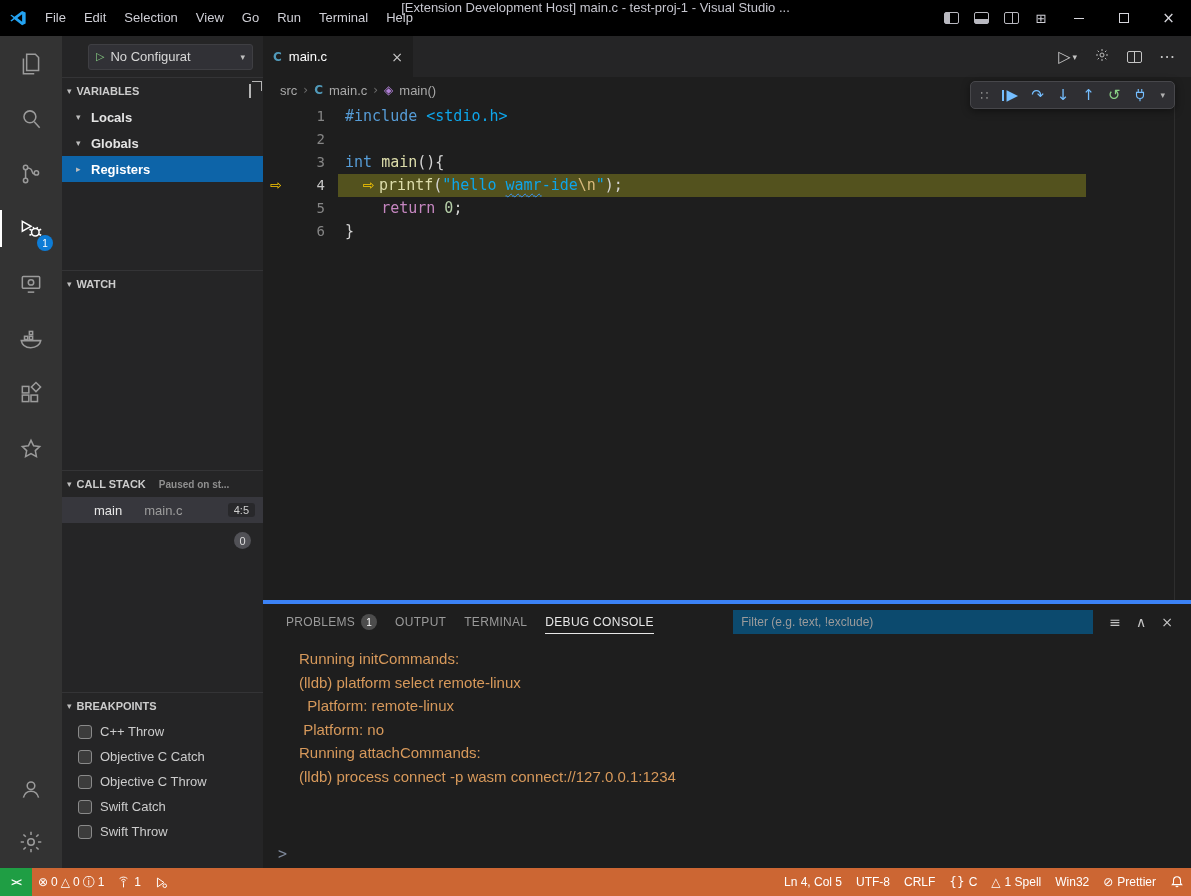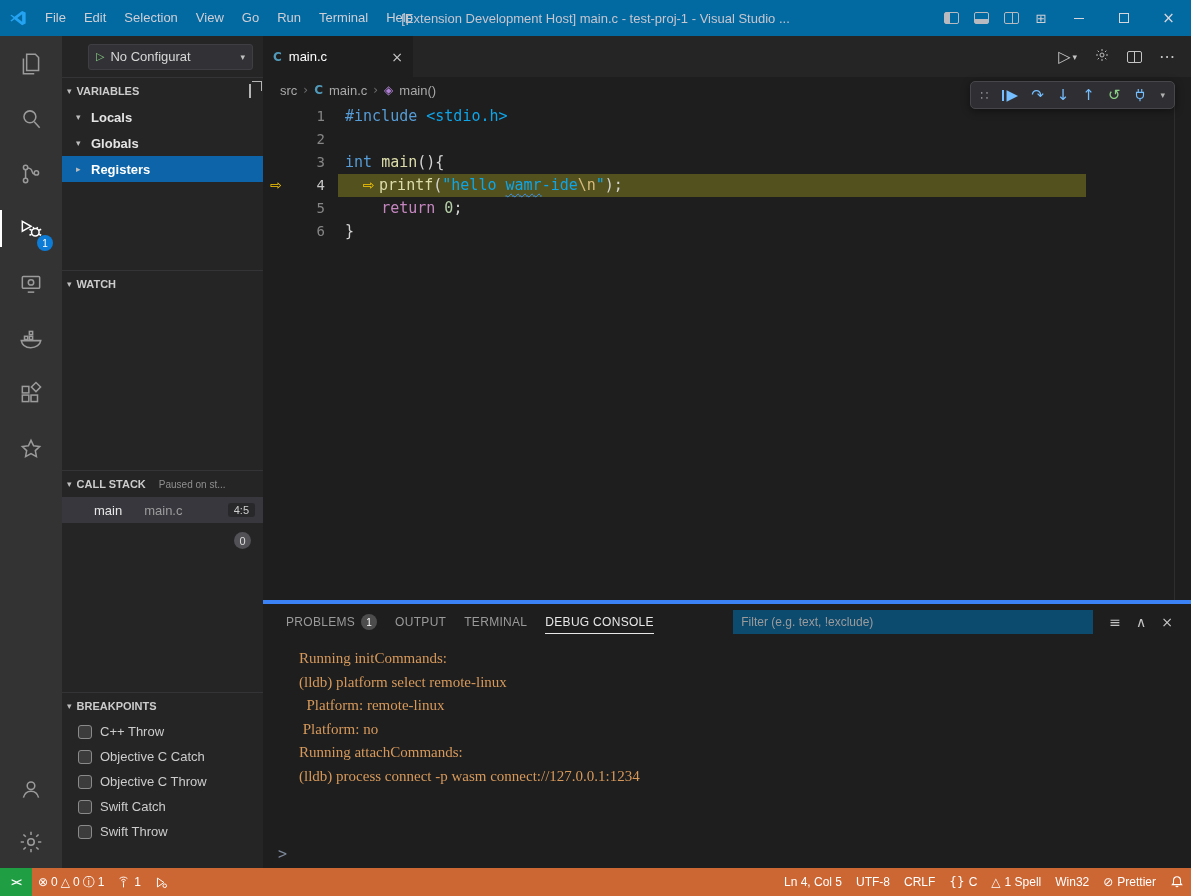--- a/index.html
+++ b/index.html
@@ -6,21 +6,21 @@
   :root{
     --accent-blue:#0d64a8; --status-orange:#cc6633; --remote-green:#1f9e44;
     --debug-line:#53521e; --console-text:#d7995b; --badge-blue:#0d7cd6;
   }
   body{width:1191px;height:896px;overflow:hidden;background:#1e1e1e;
        font-family:"Liberation Sans",sans-serif;-webkit-font-smoothing:antialiased}
   .g{font-family:"DejaVu Sans",sans-serif}
   .app{width:1191px;height:896px;display:flex;flex-direction:column}
 
   
-  .titlebar{flex:0 0 36px;height:36px;background:#0369a1;display:flex;align-items:center;
+  .titlebar{flex:0 0 36px;height:36px;background:#000000;display:flex;
             color:#cfcfd6;font-size:13px;position:relative}
   .logo{width:36px;display:flex;justify-content:center;align-items:center}
   .menubar{display:flex;height:100%}
   .menu-item{padding:0 9px;line-height:36px;cursor:default}
   .win-title{position:absolute;left:50%;transform:translateX(-50%);color:#c6c6cf;white-space:nowrap}
   .titlebar-right{margin-left:auto;display:flex;align-items:center;height:100%}
   .layout-ico{width:30px;display:flex;justify-content:center;align-items:center;height:100%}
   .lay-box{width:15px;height:12px;border:1px solid #b9b9c0;border-radius:2px;position:relative}
   .lay-box.left::before{content:"";position:absolute;left:0;top:0;bottom:0;width:5px;background:#b9b9c0}
   .lay-box.bottom::before{content:"";position:absolute;left:0;right:0;bottom:0;height:4px;background:#b9b9c0}
@@ -48,21 +48,21 @@
   .sidebar-config{flex:0 0 41px;display:flex;align-items:center;padding:0 10px 0 26px}
   .config-select{flex:1;height:26px;background:#313136;border:1px solid #3f3f43;border-radius:3px;
                  display:flex;align-items:center;gap:6px;padding:0 7px;font-size:13px;color:#d8d8d8}
   .play-green{color:#89d185;font-size:11px}
   .config-chev{margin-left:auto;color:#c0c0c0;font-size:9px}
   .section{border-top:1px solid #343436;display:flex;flex-direction:column;overflow:hidden}
   .sec-variables{flex:0 0 193px}.sec-watch{flex:0 0 200px}.sec-callstack{flex:0 0 222px}.sec-breakpoints{flex:1}
   .sec-head{flex:0 0 26px;display:flex;align-items:center;gap:5px;padding:0 8px 0 5px;
             font-size:11px;font-weight:bold;color:#cccccc}
   .sec-head .chev{font-size:9px;color:#bdbdbd}
-  .sec-note{font-size:10px;color:#8f8f8f;font-weight:normal;margin-left:8px;white-space:nowrap}
+  .sec-note{font-size:10px;color:#8f8f8f;font-weight:bold;margin-left:8px;white-space:nowrap}
   .head-action{margin-left:auto}
   .copy-ico{width:9px;height:9px;border:1px solid #b5b5b5;position:relative;margin:0 4px 2px 0}
   .copy-ico::before{content:"";position:absolute;left:2px;top:-4px;width:9px;height:9px;
                     border-top:1px solid #b5b5b5;border-right:1px solid #b5b5b5}
   .tree-row{height:26px;display:flex;align-items:center;gap:5px;padding-left:14px;
             font-size:13px;font-weight:bold;color:#e4e4e4}
   .tree-row .chev{font-size:9px;color:#bdbdbd;width:10px;font-weight:normal}
   .tree-row.selected{background:var(--accent-blue);color:#fff}
   .frame-row{height:26px;display:flex;align-items:center;background:#37373d;padding:0 8px 0 32px;font-size:13px;color:#e6e6e6}
   .frame-file{color:#9d9d9d;margin-left:22px}
@@ -121,21 +121,21 @@
   .ptab{height:100%;display:flex;align-items:center;gap:6px;padding:0 9px;font-size:12px;
         letter-spacing:.3px;color:#9a9a9a;position:relative}
   .ptab.active{color:#e7e7e7}
   .ptab.active::after{content:"";position:absolute;left:9px;right:9px;bottom:6px;height:1px;background:#e7e7e7}
   .ptab-badge{min-width:16px;height:16px;border-radius:8px;background:#4d4d4d;color:#fff;font-size:10px;
               display:flex;align-items:center;justify-content:center;padding:0 4px}
   .panel-filter{margin-left:auto;width:360px;height:24px;background:#0c4a6e;border:none;outline:none;
                 color:#ccc;font-size:12px;padding:0 8px;font-family:"Liberation Sans",sans-serif}
   .panel-filter::placeholder{color:#9b9b9b}
   .panel-icons{display:flex;align-items:center;gap:15px;padding:0 12px 0 14px;color:#c5c5c5;font-size:14px}
-  .console{flex:1;padding:7px 0 0 36px;font-family:Liberation Serif, serif;
+  .console{flex:1;padding:7px 0 0 36px;font-family:Liberation Sans, sans-serif;
            font-size:15px;line-height:23.5px;color:var(--console-text)}
   .console-line{white-space:pre}
   .console-prompt{position:absolute;left:15px;bottom:5px;color:#7d8799;font-size:15px;
                   font-family:"DejaVu Sans Mono",monospace}
 
   
   .statusbar{flex:0 0 28px;background:var(--status-orange);display:flex;align-items:center;color:#fff;font-size:12px}
   .sb-remote{width:32px;height:100%;background:var(--remote-green);display:flex;align-items:center;
              justify-content:center;font-size:10px;font-weight:bold;letter-spacing:-1px}
   .sb-left,.sb-right{display:flex;align-items:center;height:100%}

